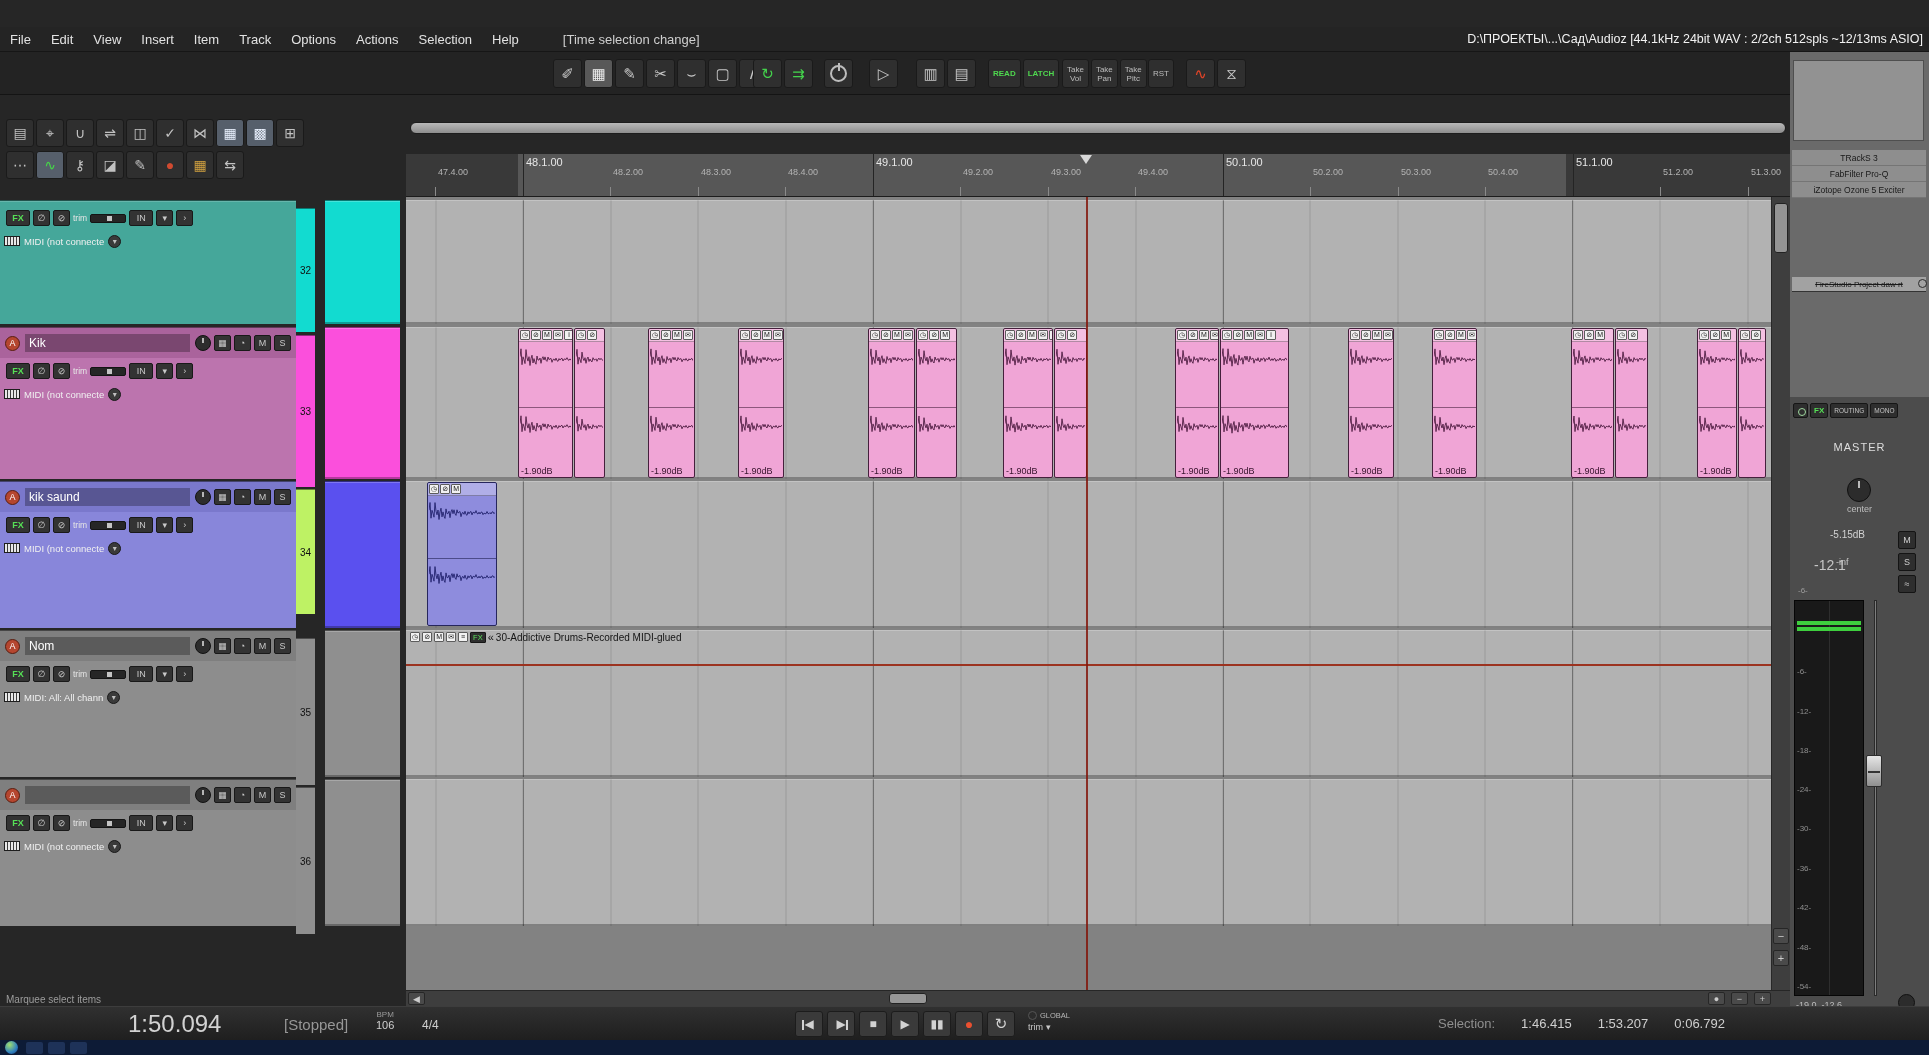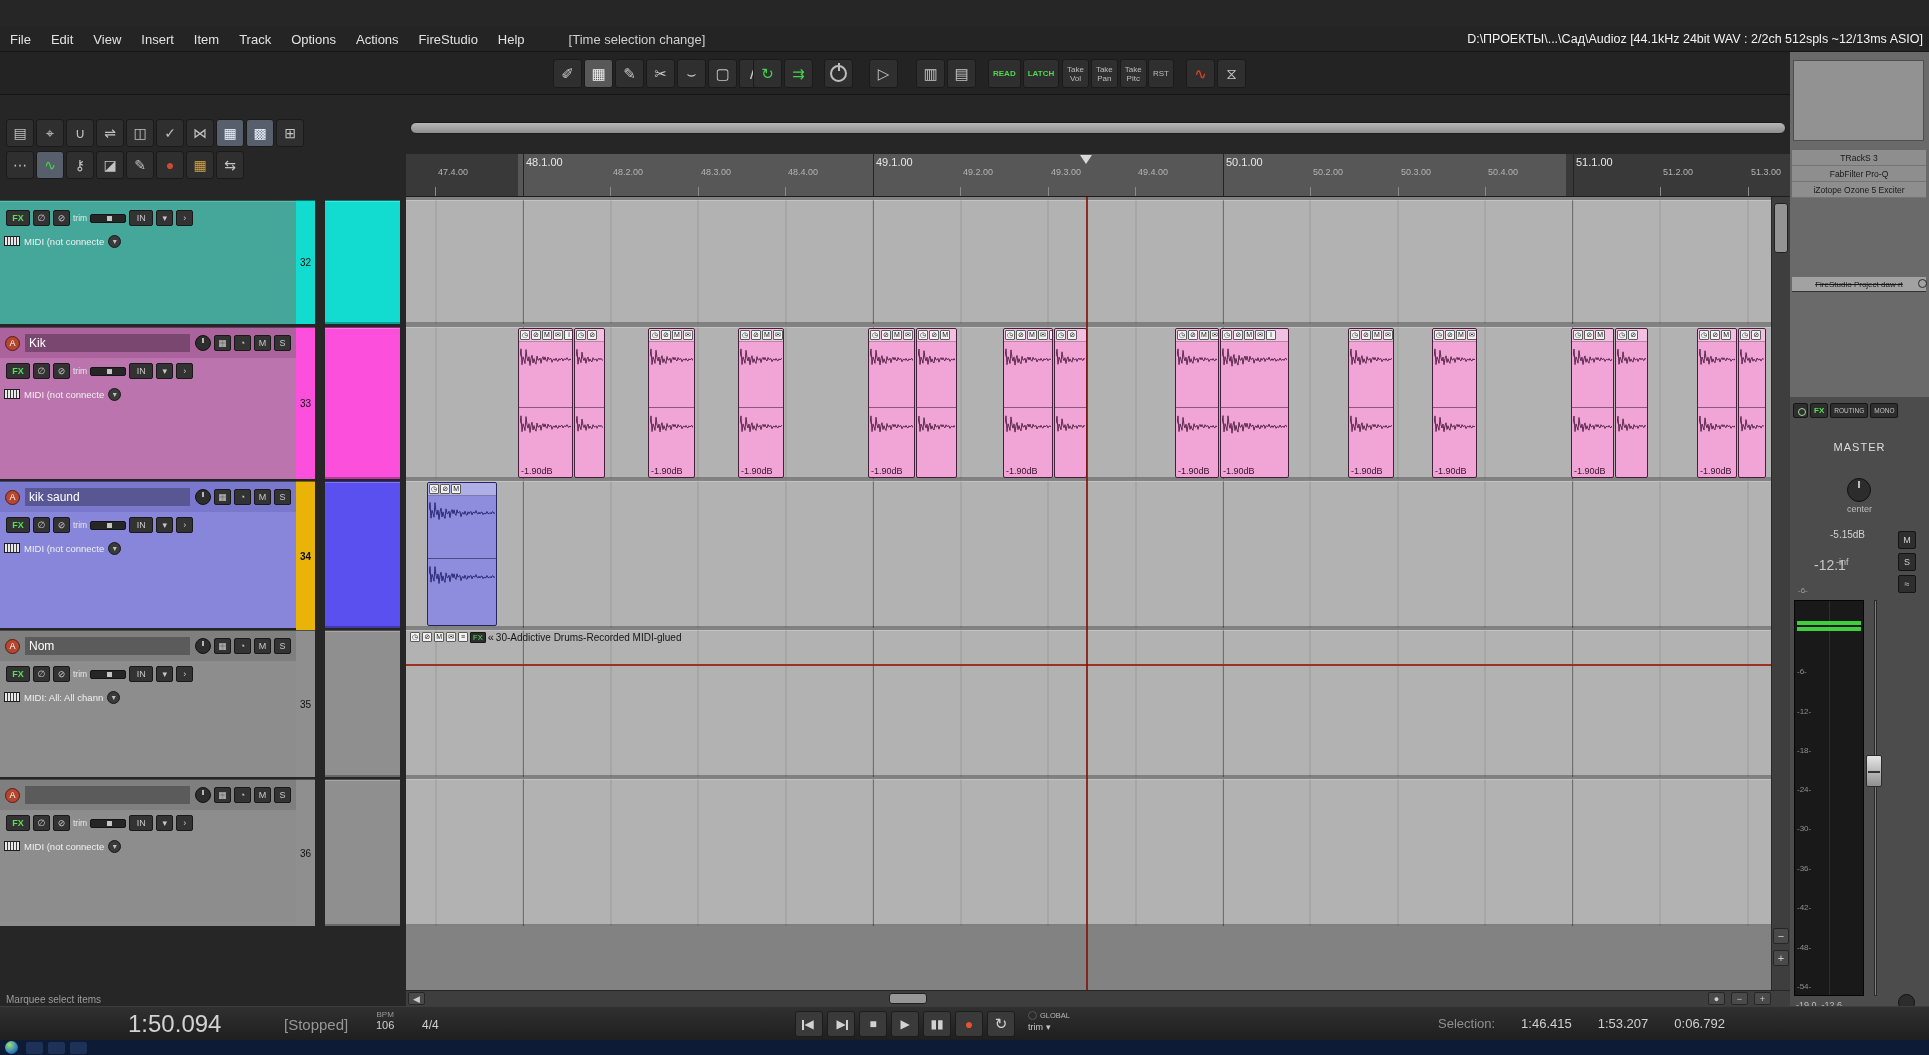--- a/index.html
+++ b/index.html
@@ -55,21 +55,21 @@
 .trim-lab{font-size:8.5px;color:#e6e6e6}
 .trimsl{width:36px;height:9px;background:#262626;border:1px solid #141414;border-radius:2px;position:relative;flex:none}
 .trimsl::after{content:'';position:absolute;left:46%;top:1px;width:5px;height:5px;background:#c4c4c4}
 .tcp-row3{position:absolute;left:0;top:56px;width:100%;height:20px;display:flex;align-items:center;gap:4px;padding:0 4px}
 .piano{width:16px;height:10px;border:1px solid #1d1d1d;background:repeating-linear-gradient(90deg,#e8e8e8 0 2px,#3d3d3d 2px 3px);flex:none}
 .midi-lab{font-size:9.5px;color:#f0f0f0;white-space:nowrap;overflow:hidden}
 .ddc{width:13px;height:13px;border-radius:50%;background:#3a3a3a;border:1px solid #191919;color:#c0c0c0;font-size:8px;display:flex;align-items:center;justify-content:center;flex:none}
 .tcp.partial .tcp-row2{top:6px}
 .tcp.partial .tcp-row3{top:30px}
 
-#num-col{position:absolute;left:296px;top:0;width:19px;height:990px}
+#num-col{position:absolute;left:296px;top:8px;width:19px;height:990px}
 .numcell{position:absolute;left:0;width:19px;display:flex;align-items:center;justify-content:center;font-size:10px;color:#101010;border-top:1px solid rgba(0,0,0,.45)}
 #color-col{position:absolute;left:325px;top:0;width:75px;height:990px}
 .colorcell{position:absolute;left:0;width:75px;border-top:1px solid rgba(0,0,0,.45);box-shadow:inset 0 1px 0 rgba(255,255,255,.22), inset 0 -2px 0 rgba(0,0,0,.28)}
 
 
 #pan-bar{position:absolute;left:410px;top:122px;width:1376px;height:12px;background:linear-gradient(#b8b8b8,#8d8d8d);border:1px solid #1d1d1d;border-radius:6px}
 #arrange{position:absolute;left:406px;top:154px;width:1384px;height:836px;background:#828282;overflow:hidden}
 #ruler{position:absolute;left:0;top:0;width:100%;height:43px;background:#393939;border-bottom:1px solid #1c1c1c;overflow:hidden}
 #ruler-sel{position:absolute;top:0;bottom:0;background:#575757}
 .tick-lbl{position:absolute;white-space:nowrap}
@@ -169,21 +169,21 @@
   <div id="menubar">
     <span id="menu-items">
         <span class="mi">File</span>
         <span class="mi">Edit</span>
         <span class="mi">View</span>
         <span class="mi">Insert</span>
         <span class="mi">Item</span>
         <span class="mi">Track</span>
         <span class="mi">Options</span>
         <span class="mi">Actions</span>
-        <span class="mi">FireStudio</span>
+        <span class="mi">Selection</span>
         <span class="mi">Help</span>
       </span>
     <span id="menu-notice">[Time selection change]</span>
     <span id="menu-right">D:\ПРОЕКТЫ\...\Сад\Audioz [44.1kHz 24bit WAV : 2/2ch 512spls ~12/13ms ASIO]</span>
   </div>
 
   <div id="toolbar">
     <div class="tbgrp" id="tb-edit" style="left:553px">
         <span class="tb-btn">✐</span>
         <span class="tb-btn active">▦</span>
@@ -379,21 +379,21 @@
     <div class="tcp-row3">
       <span class="piano"></span>
       <span class="midi-lab">MIDI (not connecte</span>
       <span class="ddc">▾</span>
     </div>
   </div>
     </div>
   <div id="num-col">
       <div class="numcell" style="top: 200px; height: 124px; background: rgb(18, 219, 208);">32</div>
       <div class="numcell" style="top: 327px; height: 152px; background: rgb(251, 79, 220);">33</div>
-      <div class="numcell" style="top: 481px; height: 150px; background: #eab308; font-weight: bold;">34</div>
+      <div class="numcell" style="top: 481px; height: 125px; background: #bef264;">34</div>
       <div class="numcell" style="top: 630px; height: 147px; background: rgb(143, 143, 143);">35</div>
       <div class="numcell" style="top: 779px; height: 147px; background: rgb(143, 143, 143);">36</div>
     </div>
   <div id="color-col">
       <div class="colorcell" style="top: 200px; height: 124px; background: rgb(18, 219, 208);"></div>
       <div class="colorcell" style="top: 327px; height: 152px; background: rgb(251, 79, 220);"></div>
       <div class="colorcell" style="top: 481px; height: 147px; background: rgb(90, 80, 239);"></div>
       <div class="colorcell" style="top: 630px; height: 147px; background: rgb(143, 143, 143);"></div>
       <div class="colorcell" style="top: 779px; height: 147px; background: rgb(143, 143, 143);"></div>
     </div>

